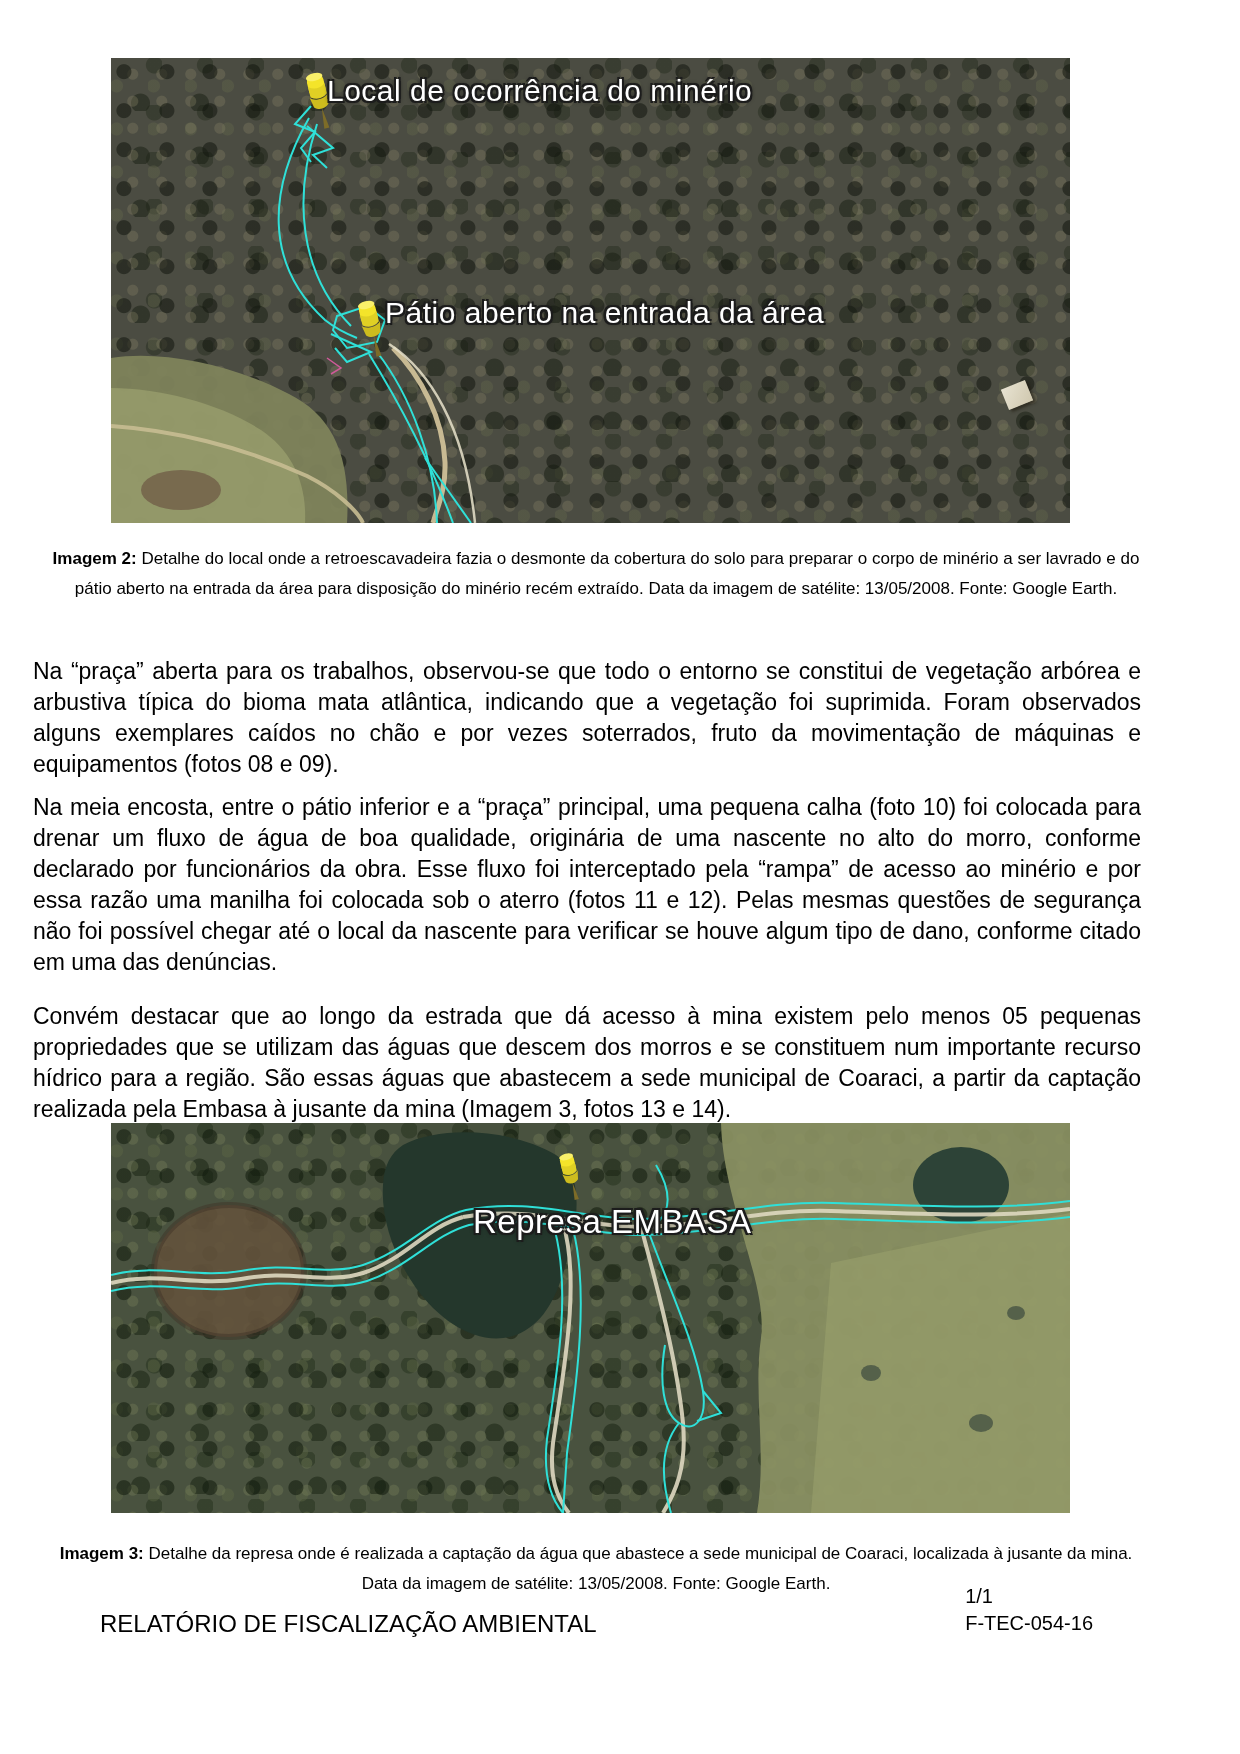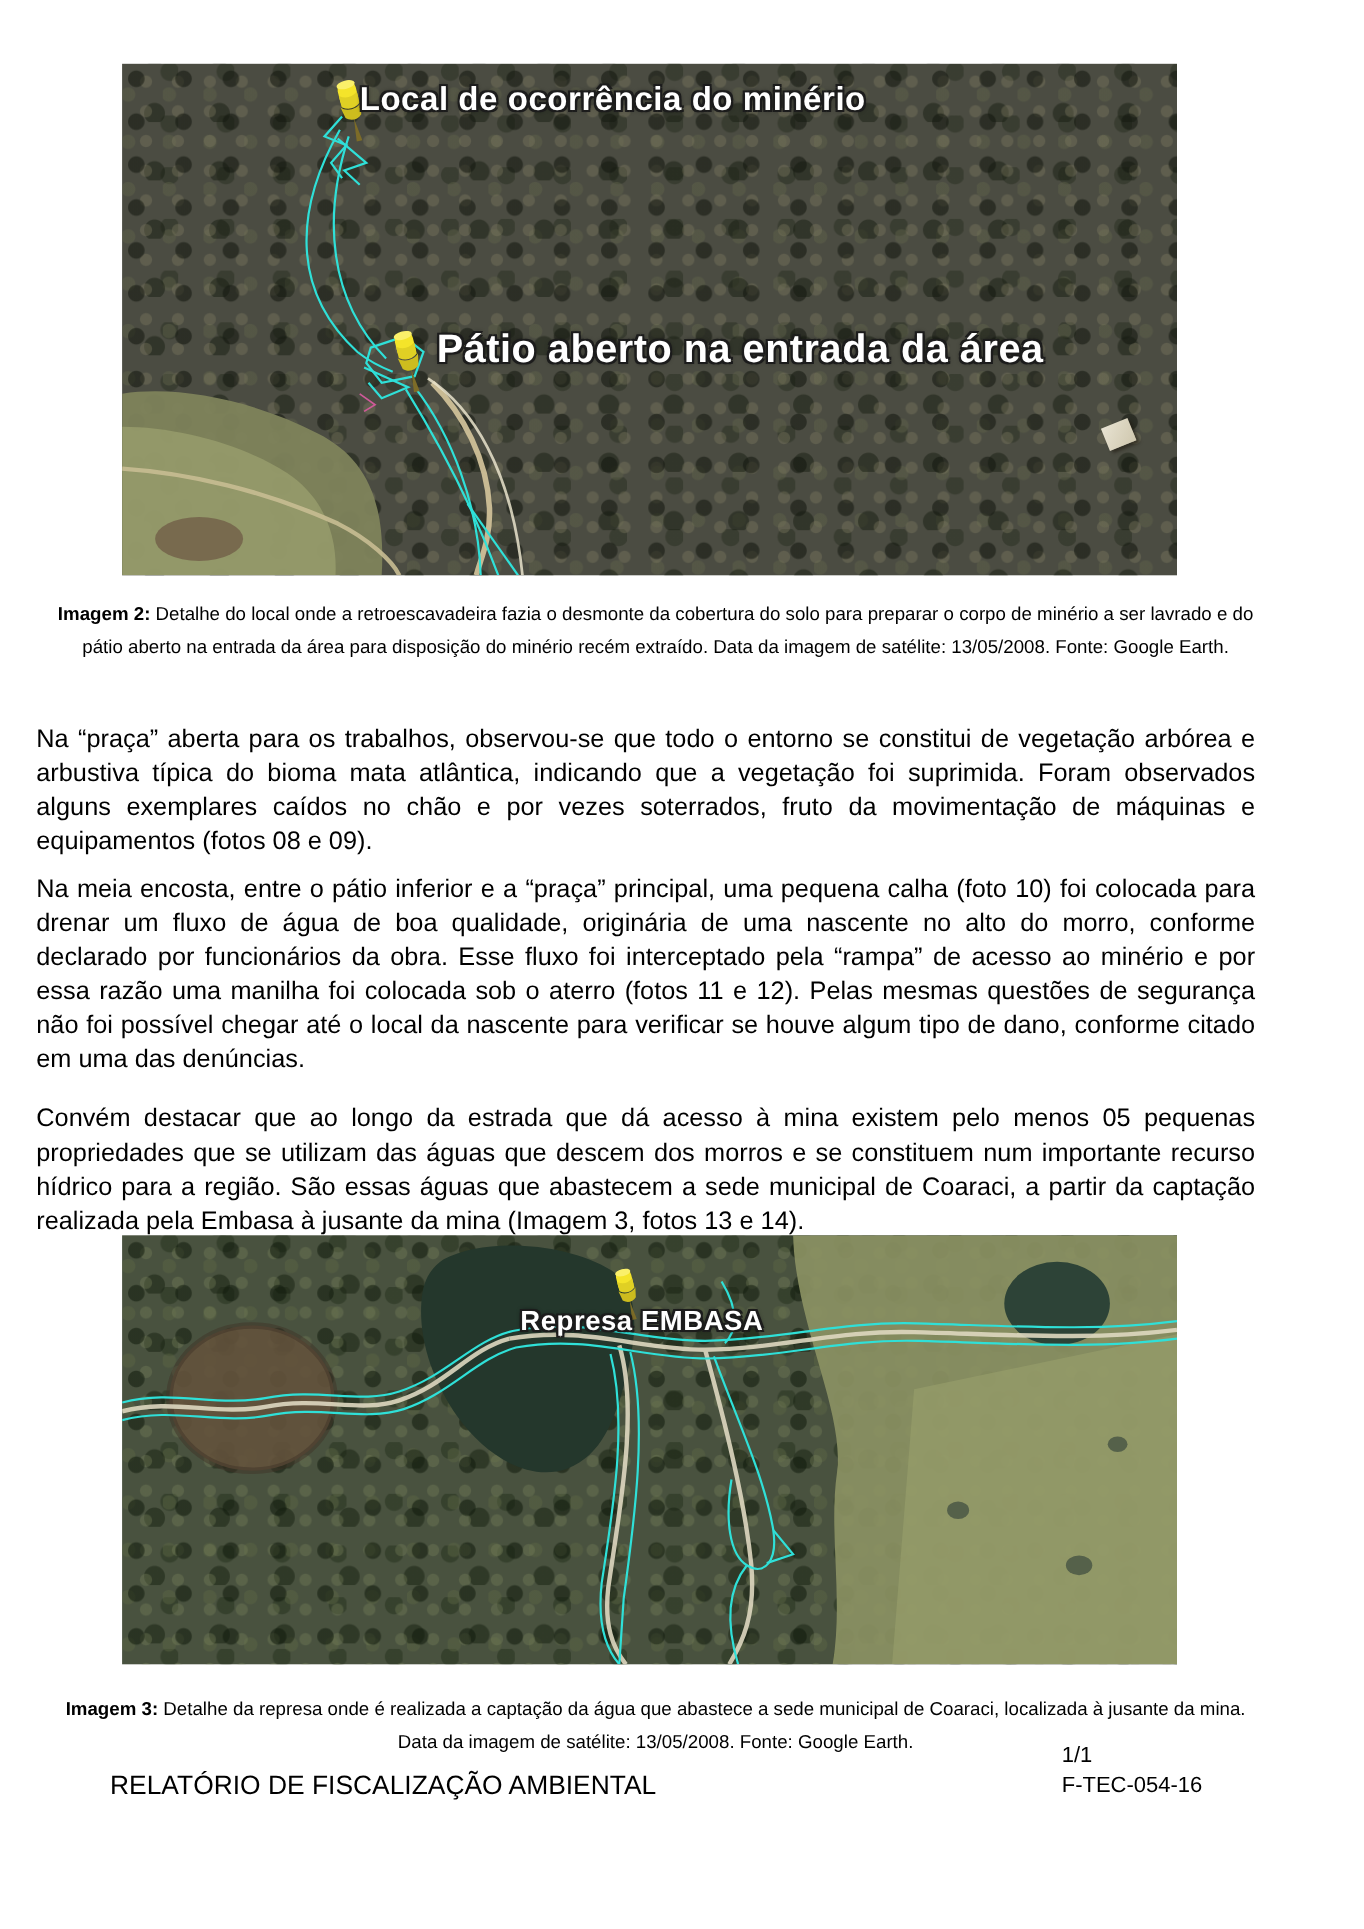--- a/index.html
+++ b/index.html
@@ -34,21 +34,21 @@
       radial-gradient(circle at 30% 35%, rgba(16,26,12,.55) 0, rgba(16,26,12,.55) 7px, transparent 8px),
       radial-gradient(circle at 75% 60%, rgba(122,132,92,.35) 0, rgba(122,132,92,.35) 5px, transparent 6px),
       radial-gradient(circle at 50% 85%, rgba(22,32,16,.5) 0, rgba(22,32,16,.5) 9px, transparent 10px),
       radial-gradient(circle at 15% 65%, rgba(92,102,68,.45) 0, rgba(92,102,68,.45) 6px, transparent 7px),
       radial-gradient(circle at 85% 15%, rgba(36,48,28,.5) 0, rgba(36,48,28,.5) 8px, transparent 9px);
     background-size:43px 39px,29px 27px,59px 53px,37px 43px,51px 47px;
   }
   .map-label{
     position:absolute;
     color:#fff;
-    font-weight:bold;
+    font-weight:normal;
     letter-spacing:.5px;
     white-space:nowrap;
     text-shadow:-2px -2px 0 #1c1c1c, 2px -2px 0 #1c1c1c, -2px 2px 0 #1c1c1c, 2px 2px 0 #1c1c1c, 0 0 5px #000;
   }
   .pin{position:absolute;}
   .building{
     position:absolute;left:893px;top:326px;width:26px;height:22px;
     background:linear-gradient(135deg,#e8e3d2 0%,#cfc7ae 100%);
     transform:rotate(-22deg);
     box-shadow:2px 3px 3px rgba(30,25,15,.6);
@@ -130,21 +130,21 @@
       <svg viewBox="0 0 36 58" width="38" height="61">
         <g transform="rotate(-14 18 29)">
           <path d="M18 36 L15.5 56 L20.5 56 Z" fill="#7d6c28"></path>
           <path d="M9 24 C13 29 23 29 27 24 L25 34 C21 38 15 38 11 34 Z" fill="#cdbc1e"></path>
           <rect x="10" y="3" width="16" height="23" rx="7" fill="#f4e42a"></rect>
           <path d="M10 14 q8 6 16 0 l0 10 q-8 6 -16 0 z" fill="#e0d024"></path>
           <ellipse cx="18" cy="6" rx="8" ry="3.6" fill="#faf06a"></ellipse>
         </g>
       </svg>
     </div>
-    <div class="map-label" style="left:286px;top:238px;font-size:36px;">
+    <div class="map-label" style="left:274px;top:238px;font-size:30px;">
       <span>Pátio aberto na entrada da área</span>
     </div>
 
     <div class="building"></div>
   </figure>
 
   <p class="caption cap2"><strong>Imagem 2:</strong><span> Detalhe do local onde a retroescavadeira fazia o desmonte da cobertura do solo para preparar o corpo de minério a ser lavrado e do pátio aberto na entrada da área para disposição do minério recém extraído. Data da imagem de satélite: 13/05/2008. Fonte: Google Earth.</span></p>
 
   <p class="bodypara p1">Na “praça” aberta para os trabalhos, observou-se que todo o entorno se constitui de vegetação arbórea e arbustiva típica do bioma mata atlântica, indicando que a vegetação foi suprimida. Foram observados alguns exemplares caídos no chão e por vezes soterrados, fruto da movimentação de máquinas e equipamentos (fotos 08 e 09).</p>
   <p class="bodypara p2">Na meia encosta, entre o pátio inferior e a “praça” principal, uma pequena calha (foto 10) foi colocada para drenar um fluxo de água de boa qualidade, originária de uma nascente no alto do morro, conforme declarado por funcionários da obra. Esse fluxo foi interceptado pela “rampa” de acesso ao minério e por essa razão uma manilha foi colocada sob o aterro (fotos 11 e 12). Pelas mesmas questões de segurança não foi possível chegar até o local da nascente para verificar se houve algum tipo de dano, conforme citado em uma das denúncias.</p>
@@ -192,21 +192,21 @@
       <svg viewBox="0 0 36 58" width="32" height="51">
         <g transform="rotate(-14 18 29)">
           <path d="M18 36 L15.5 56 L20.5 56 Z" fill="#7d6c28"></path>
           <path d="M9 24 C13 29 23 29 27 24 L25 34 C21 38 15 38 11 34 Z" fill="#cdbc1e"></path>
           <rect x="10" y="3" width="16" height="23" rx="7" fill="#f4e42a"></rect>
           <path d="M10 14 q8 6 16 0 l0 10 q-8 6 -16 0 z" fill="#e0d024"></path>
           <ellipse cx="18" cy="6" rx="8" ry="3.6" fill="#faf06a"></ellipse>
         </g>
       </svg>
     </div>
-    <div class="map-label" style="left:362px;top:64px;font-size:25px;text-align:right;">
+    <div class="map-label" style="left:362px;top:80px;font-size:33px;text-align:right;">
       <span>Represa EMBASA</span>
     </div>
   </figure>
 
   <p class="caption cap3"><strong>Imagem 3:</strong><span> Detalhe da represa onde é realizada a captação da água que abastece a sede municipal de Coaraci, localizada à jusante da mina. Data da imagem de satélite: 13/05/2008. Fonte: Google Earth.</span></p>
 
   <div class="footer-left">RELATÓRIO DE FISCALIZAÇÃO AMBIENTAL</div>
   <div class="footer-right">
     <div>1/1</div>
     <div>F-TEC-054-16</div>

